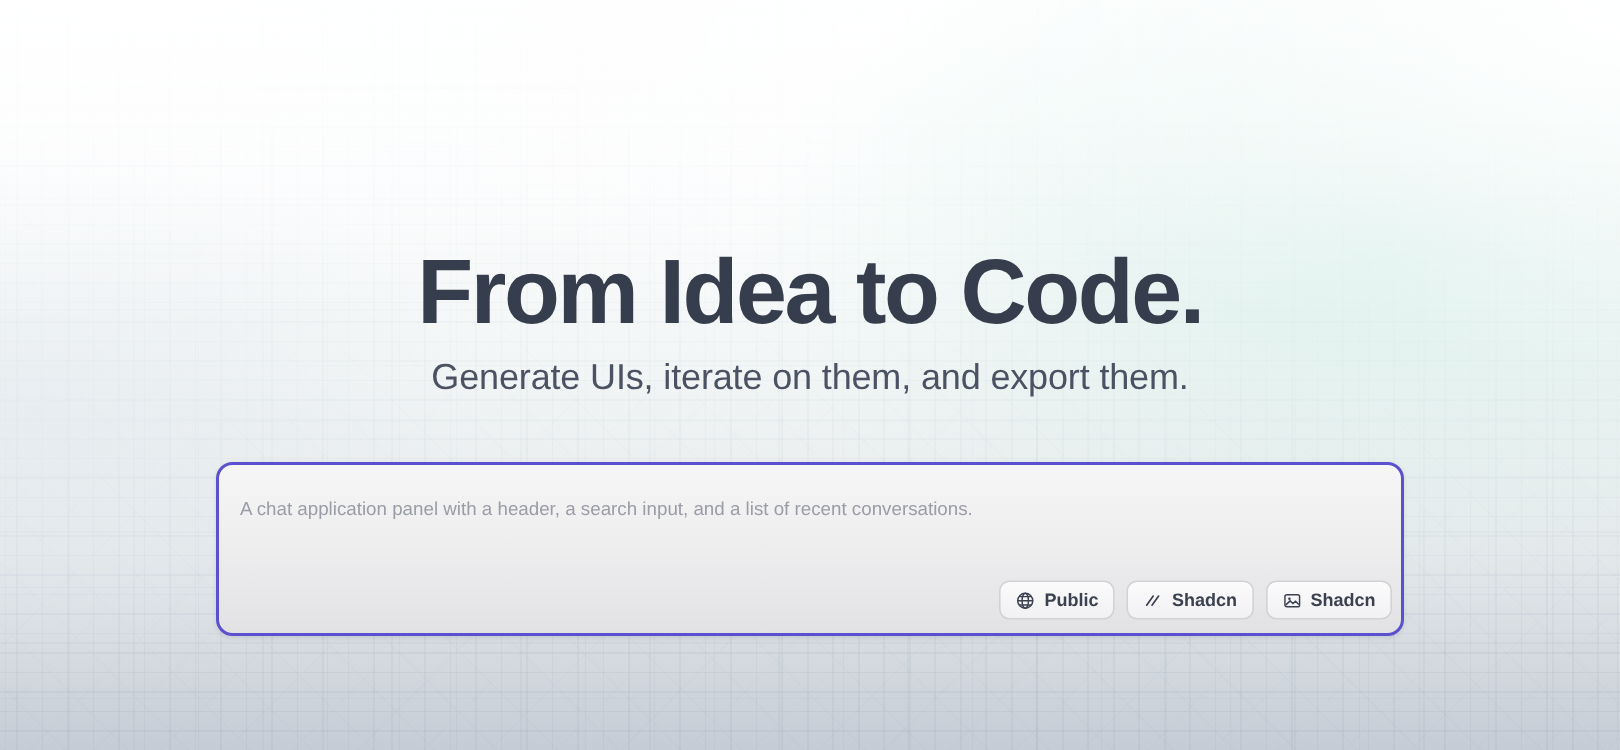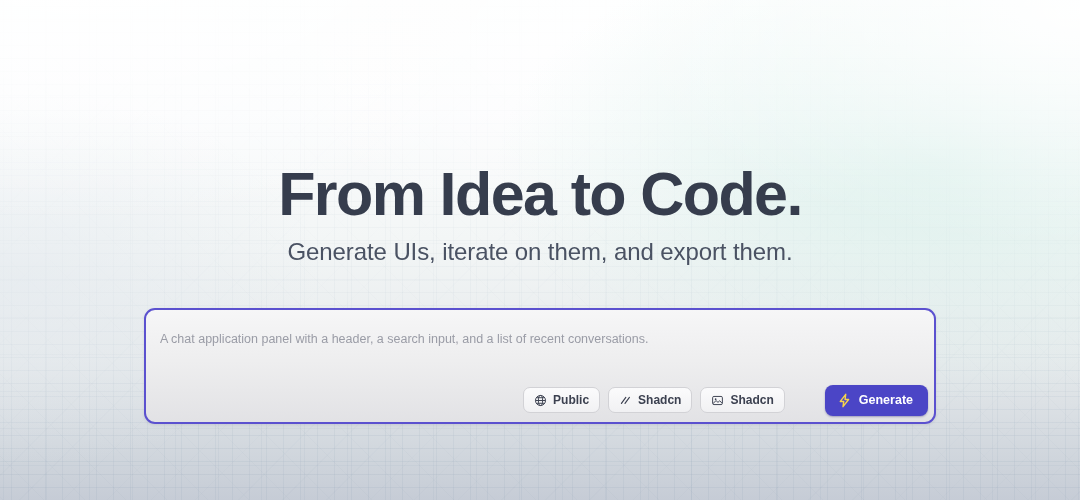--- a/index.html
+++ b/index.html
@@ -302,24 +302,16 @@
               <rect x="2.0" y="3.0" width="12" height="10" rx="1.6"></rect>
               <circle cx="5.7" cy="6.4" r="1.05" fill="#3c4150" stroke="none"></circle>
               <path d="M2.6 11.6 L6.2 8.1 L8.6 10.3 L10.7 8.4 L13.4 11.0"></path>
             </svg>
           </span>
           <span>Shadcn</span>
         </button>
 
       </div>
 
-      <button class="generate-btn">
-        <span class="bolt-icon">
-          <svg width="15" height="15" viewBox="0 0 16 16" fill="none">
-            <path d="M9.3 1.4 L3.5 9.0 L7.2 9.0 L6.4 14.6 L12.4 6.9 L8.6 6.9 Z" fill="#4b45c6" stroke="#f6d44b" stroke-width="1.5" stroke-linejoin="round"></path>
-          </svg>
-        </span>
-        <span>Generate</span>
-      </button>
 
     </div>
   </div>
 </div>
 
 </body></html>

